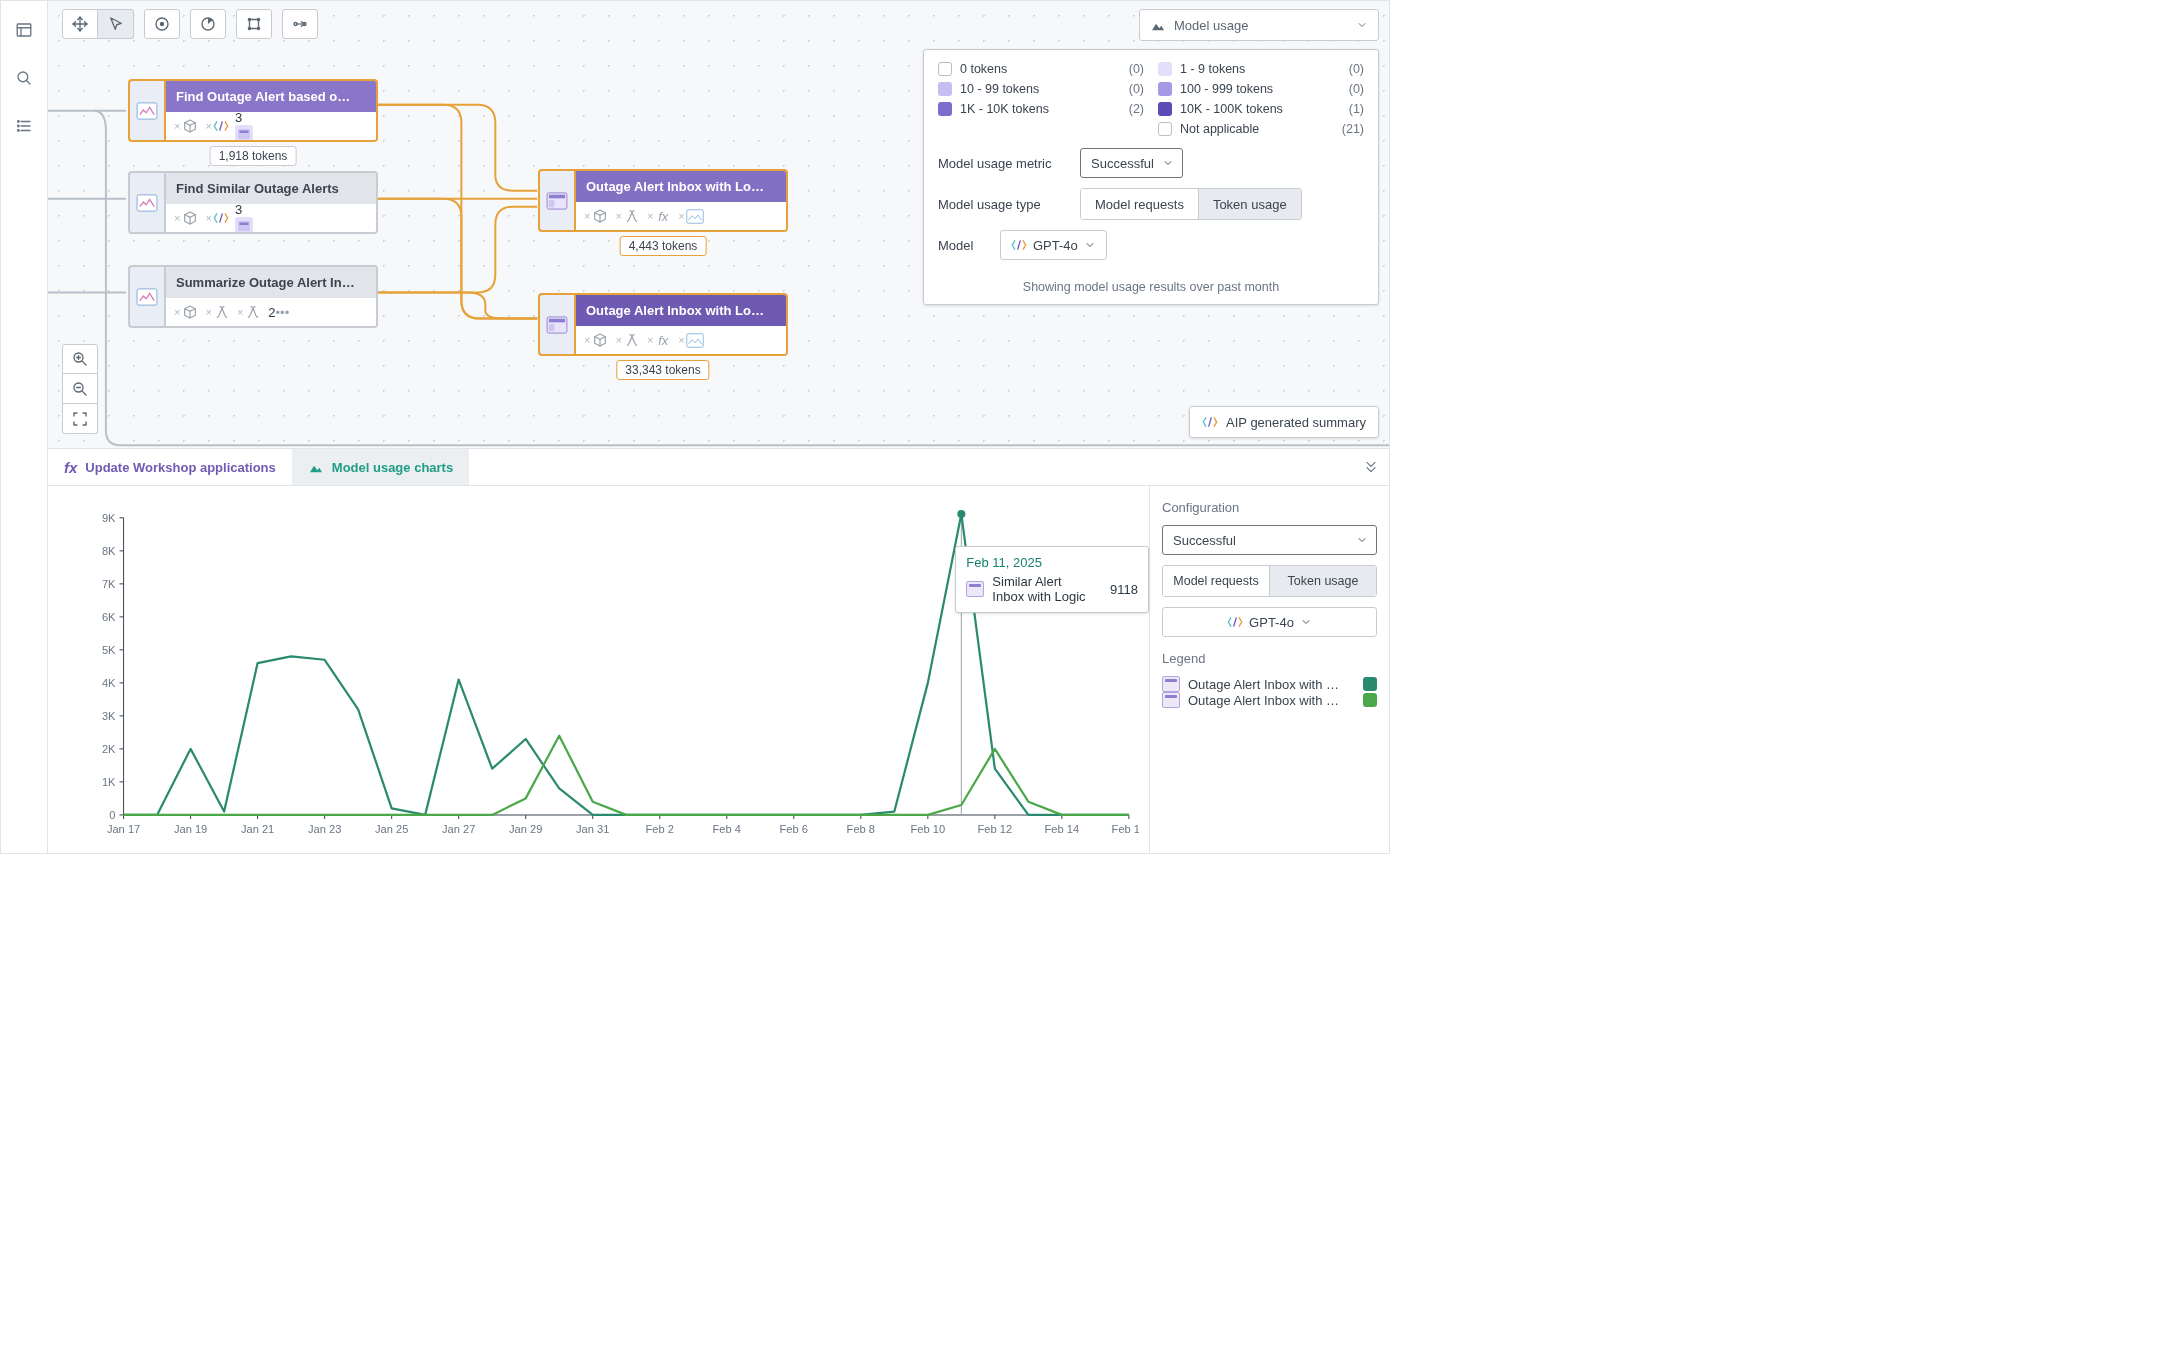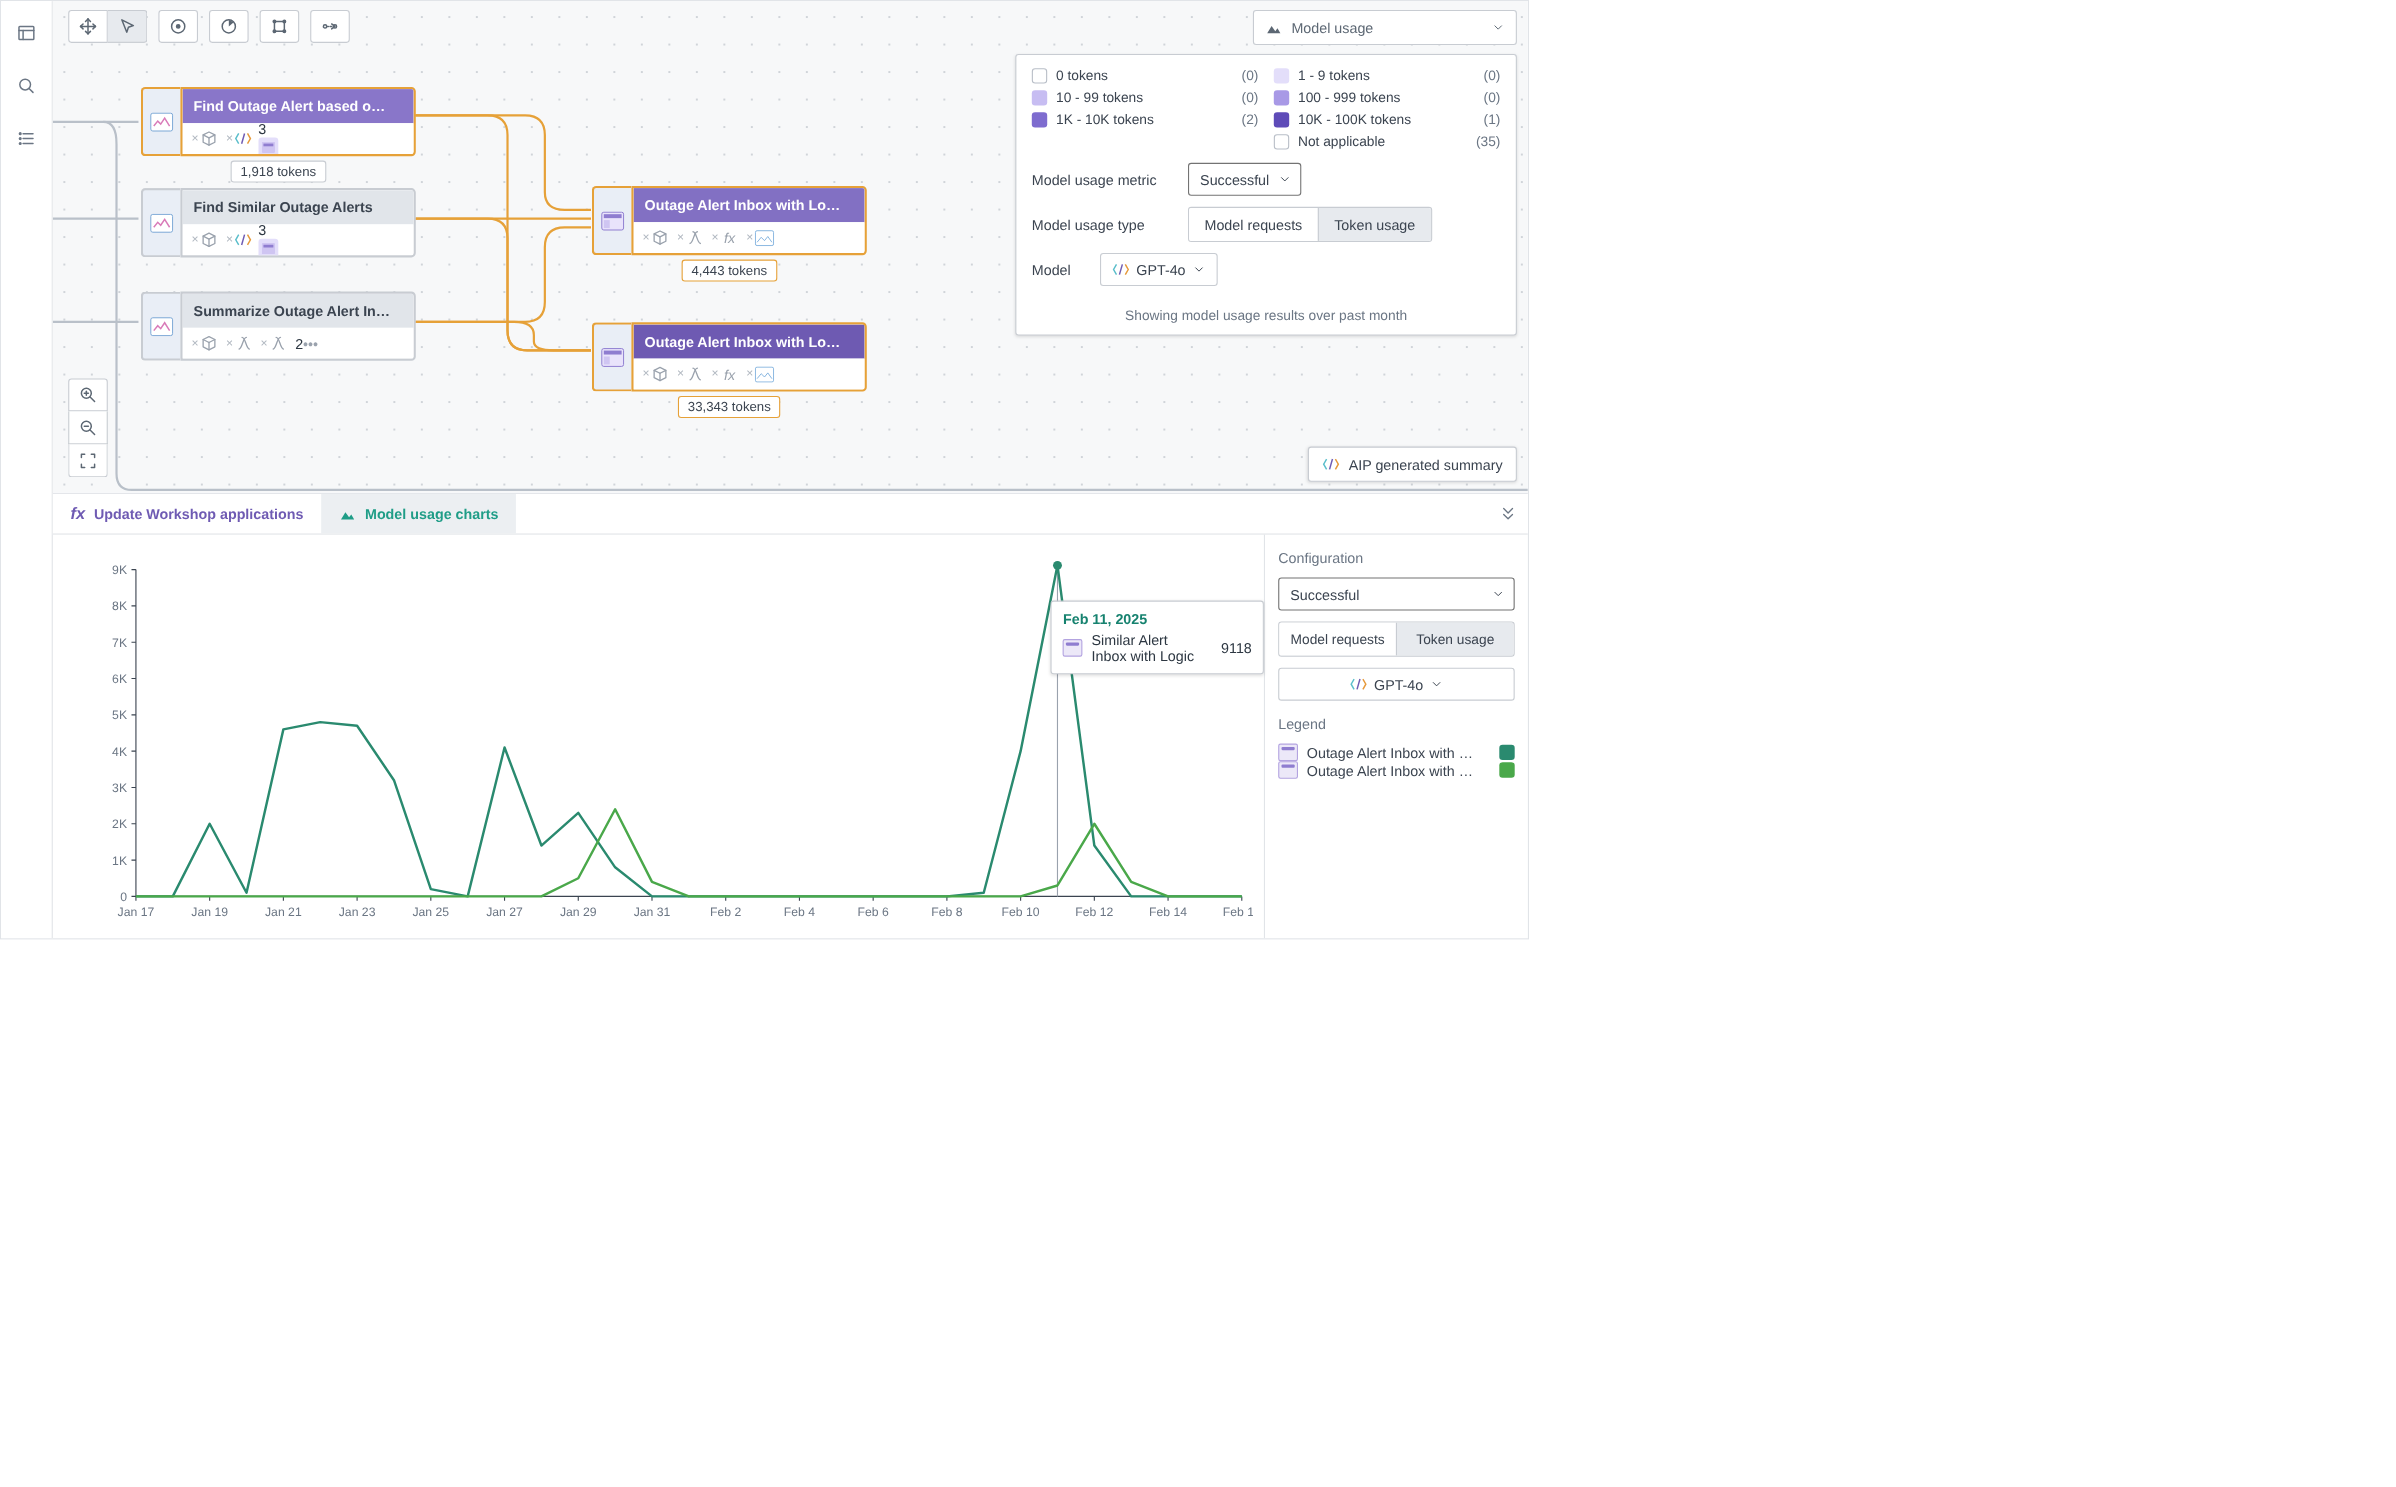--- a/index.html
+++ b/index.html
@@ -107,21 +107,21 @@
 .legend2-item{display:flex;align-items:center;gap:8px;font-size:13px;color:#3b4450}
 .legend2-item .trunc{flex:1;white-space:nowrap;overflow:hidden;text-overflow:ellipsis}
 .ic-module{width:18px;height:16px;background:#ece8f8;border:1px solid #b3a3e0;border-radius:2px;flex:none;position:relative}
 .ic-module::after{content:'';position:absolute;left:2px;right:2px;top:2px;height:3px;background:#8f7dd0;border-radius:1px}
 .dot{width:14px;height:14px;border-radius:3px;flex:none}
 
 .chart-svg{width:100%;height:100%}
 .axis text{font-size:11px;fill:#6b7684}
 .axis line,.axis path{stroke:#3b4450;stroke-width:1}
 .tooltip{position:absolute;background:#fff;border:1px solid #c8ccd2;border-radius:3px;padding:8px 10px;box-shadow:var(--shadow);font-size:13px}
-.tooltip-date{color:var(--teal-dark);font-weight:700;margin-bottom:4px}
+.tooltip-date{color:var(--teal-dark);font-weight:400;margin-bottom:4px}
 .tooltip-row{display:flex;align-items:center;gap:8px}
 .ic-aip{display:inline-block;width:16px;height:14px}
 .ic-aip svg{width:16px;height:14px}
 </style>
 </head>
 <body>
 
 <div class="app">
 
   <div class="left-rail">
@@ -487,21 +487,21 @@
             </div>
             <div class="legend-item">
               <span class="swatch" style="background: rgb(94, 75, 184);"></span>
               <span>10K - 100K tokens</span>
               <span class="legend-count">(1)</span>
             </div>
             <div></div>
             <div class="legend-item">
               <span class="swatch hollow"></span>
               <span>Not applicable</span>
-              <span class="legend-count">(35)</span>
+              <span class="legend-count">(21)</span>
             </div>
           </div>
         <div class="panel-row">
           <span class="label">Model usage metric</span>
           <div class="select">
             <span>Successful</span>
             <svg class="ic chev" style="width:12px;height:12px" viewBox="0 0 24 24">
                 <polyline points="6 9 12 15 18 9"></polyline>
               </svg>
           </div>

